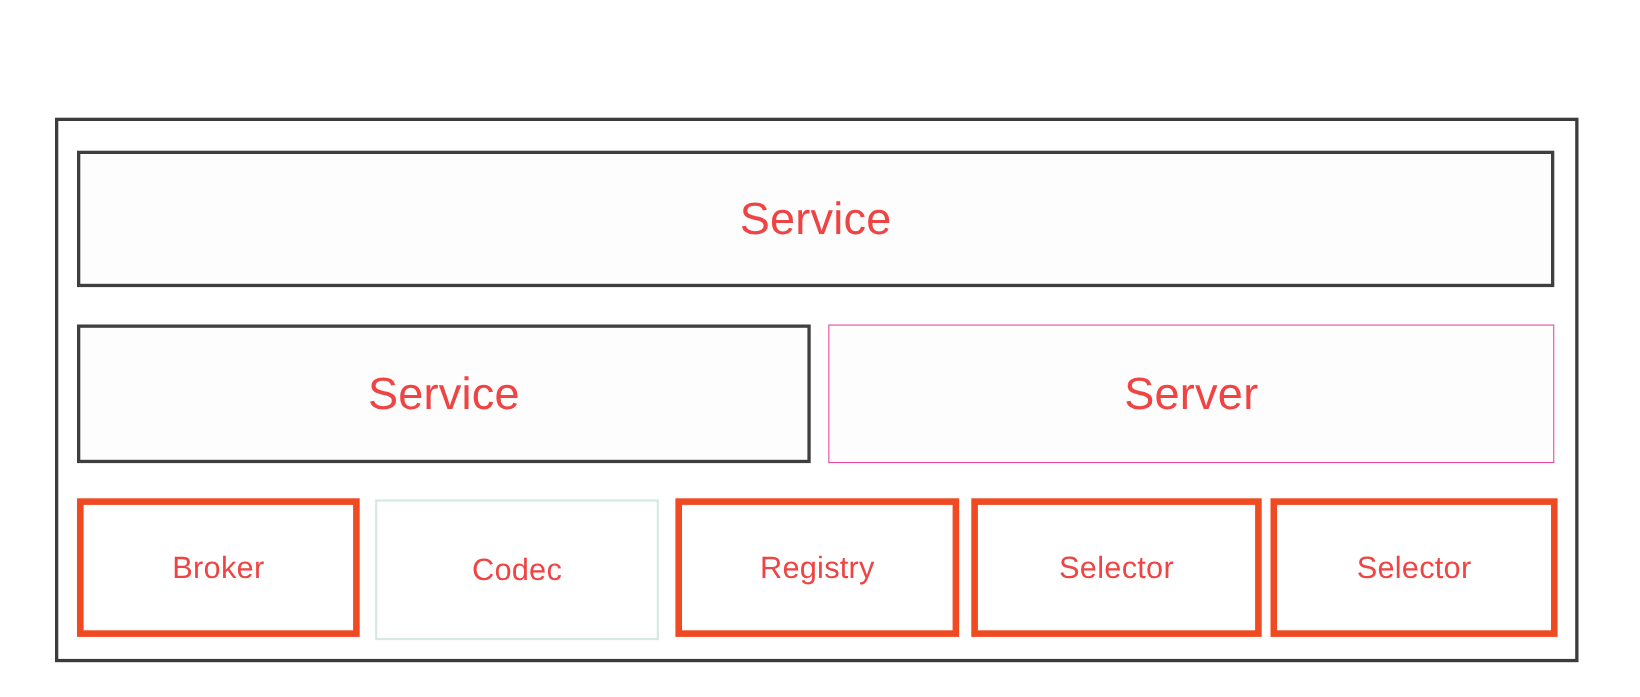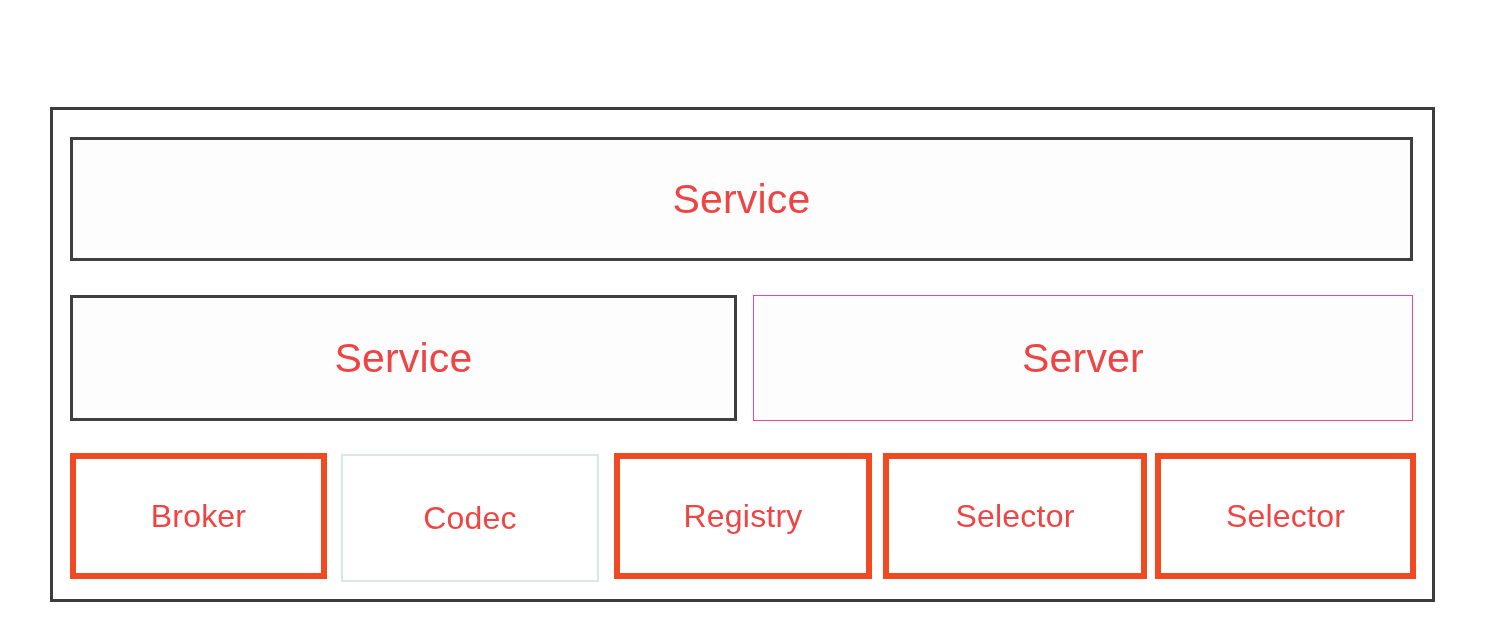--- a/index.html
+++ b/index.html
@@ -77,21 +77,21 @@
     border: 1px solid #ec4899;
   }
   .layer-client .box-label,
   .layer-server .box-label { font-size: 41px; }
 
   
   .plugin {
     top: 343px;
     height: 126px;
   }
-  .plugin .box-label { font-size: 32px; }
+  .plugin .box-label { font-size: 28px; }
 
   .plugin.highlighted {
     border: 6px solid #f04a23;
     background: #ffffff;
   }
   .plugin.muted {
     border: 2px solid #d6e9e4;
     background: #ffffff;
     top: 344px;
     height: 128px;

